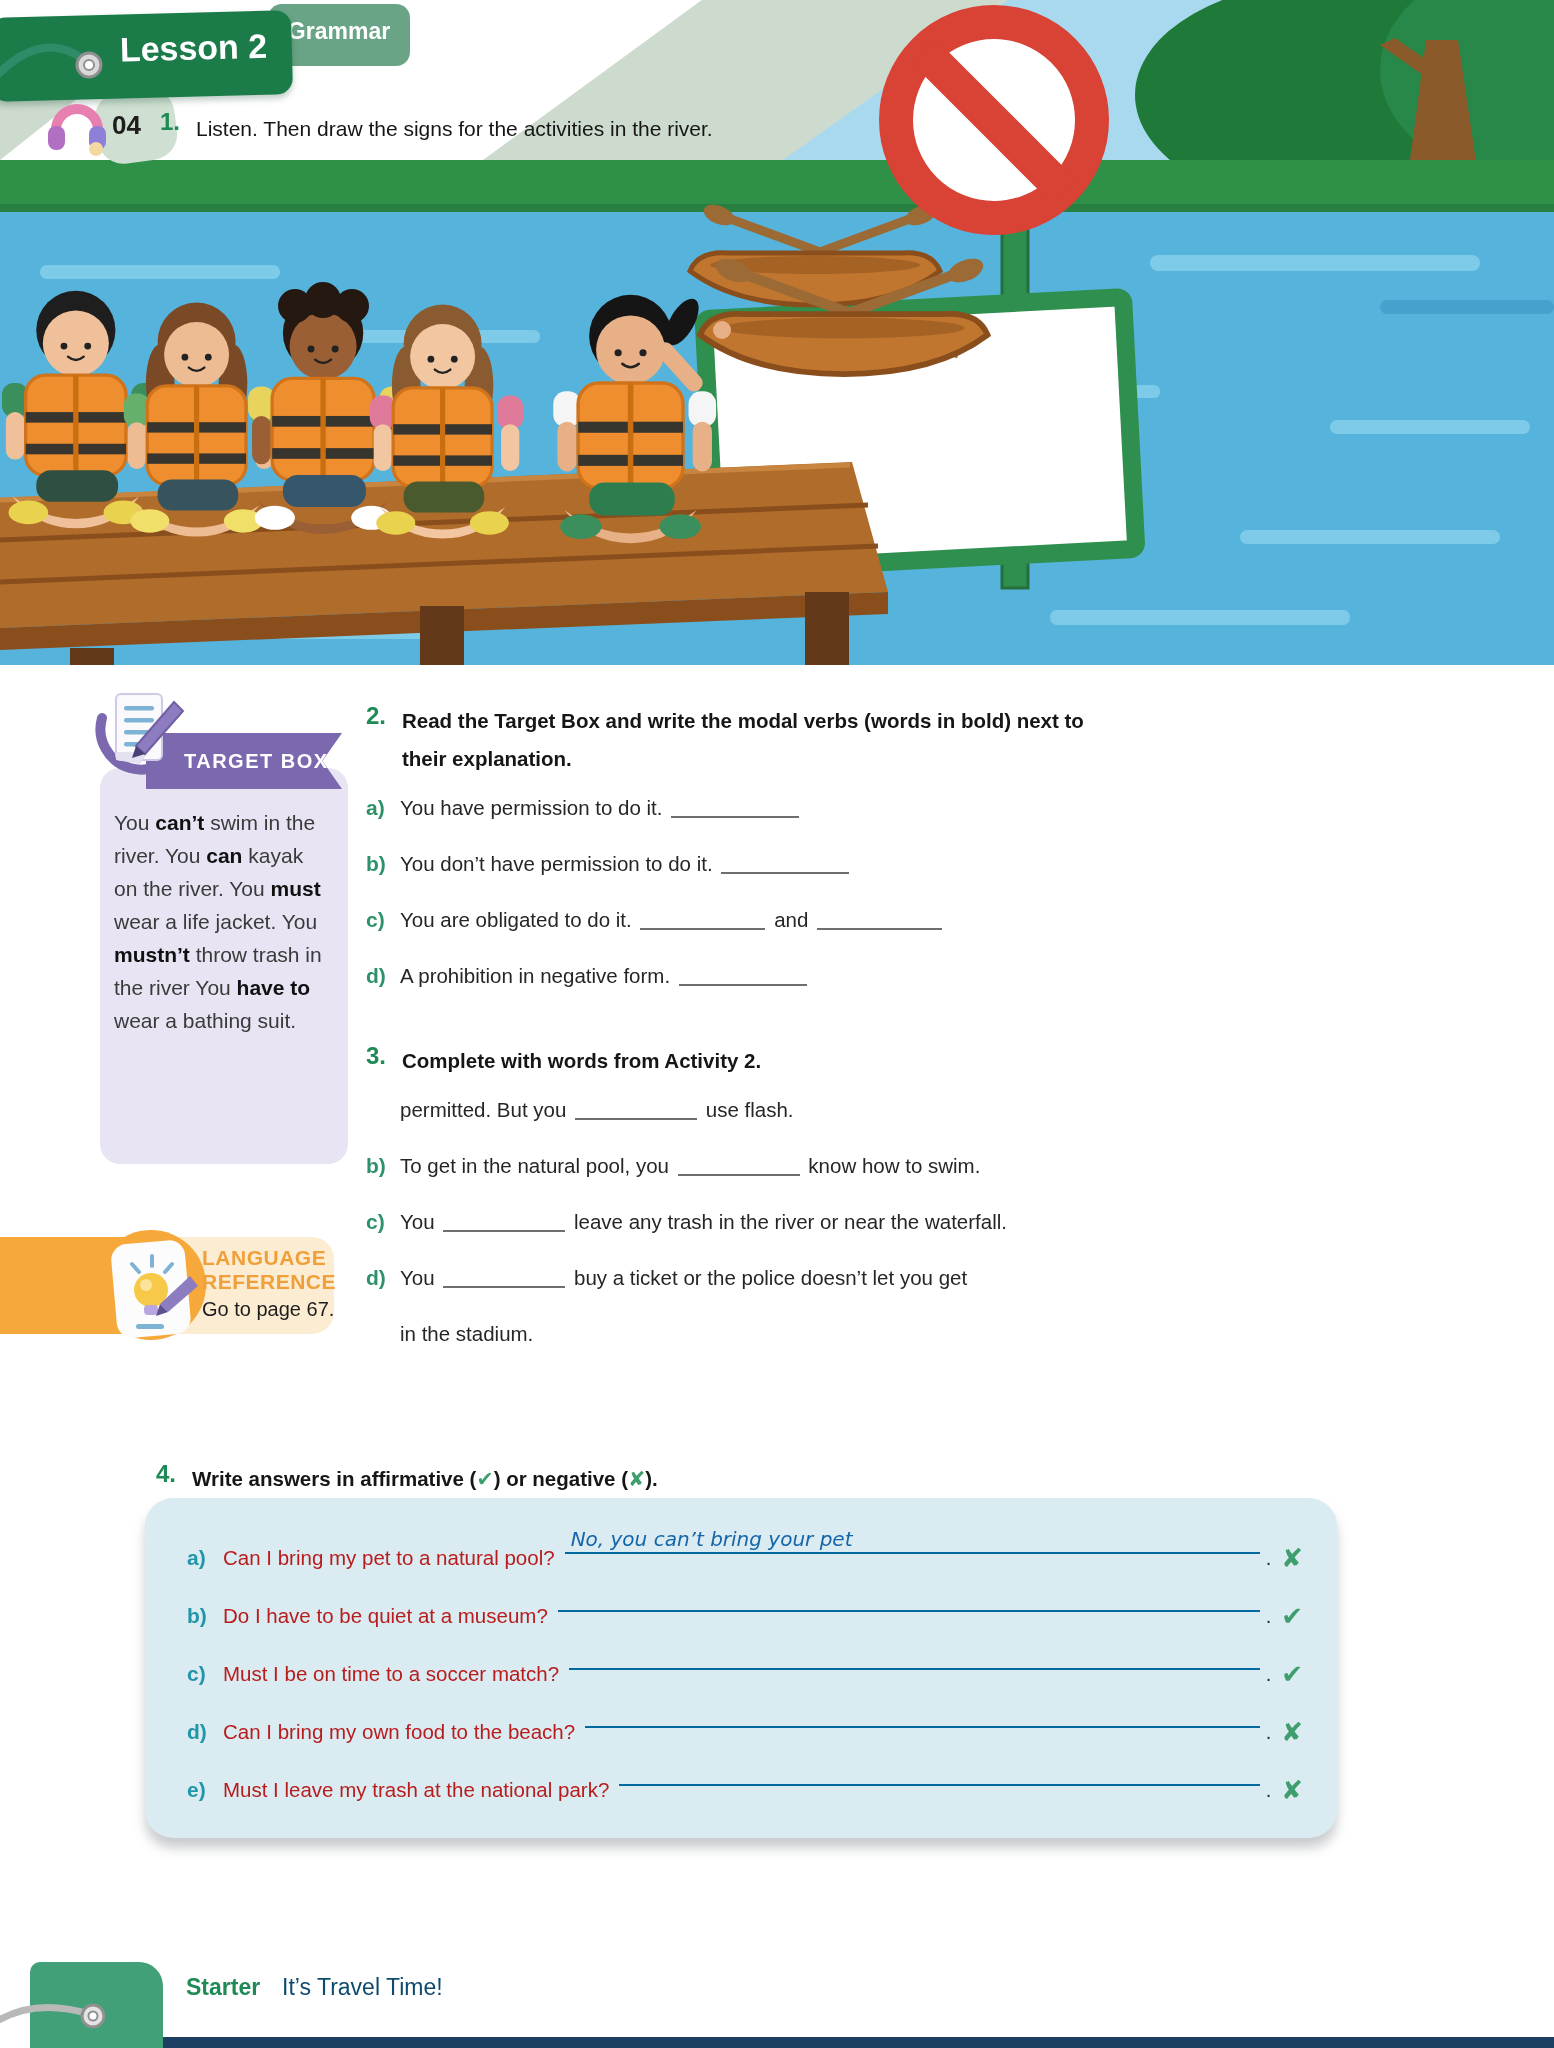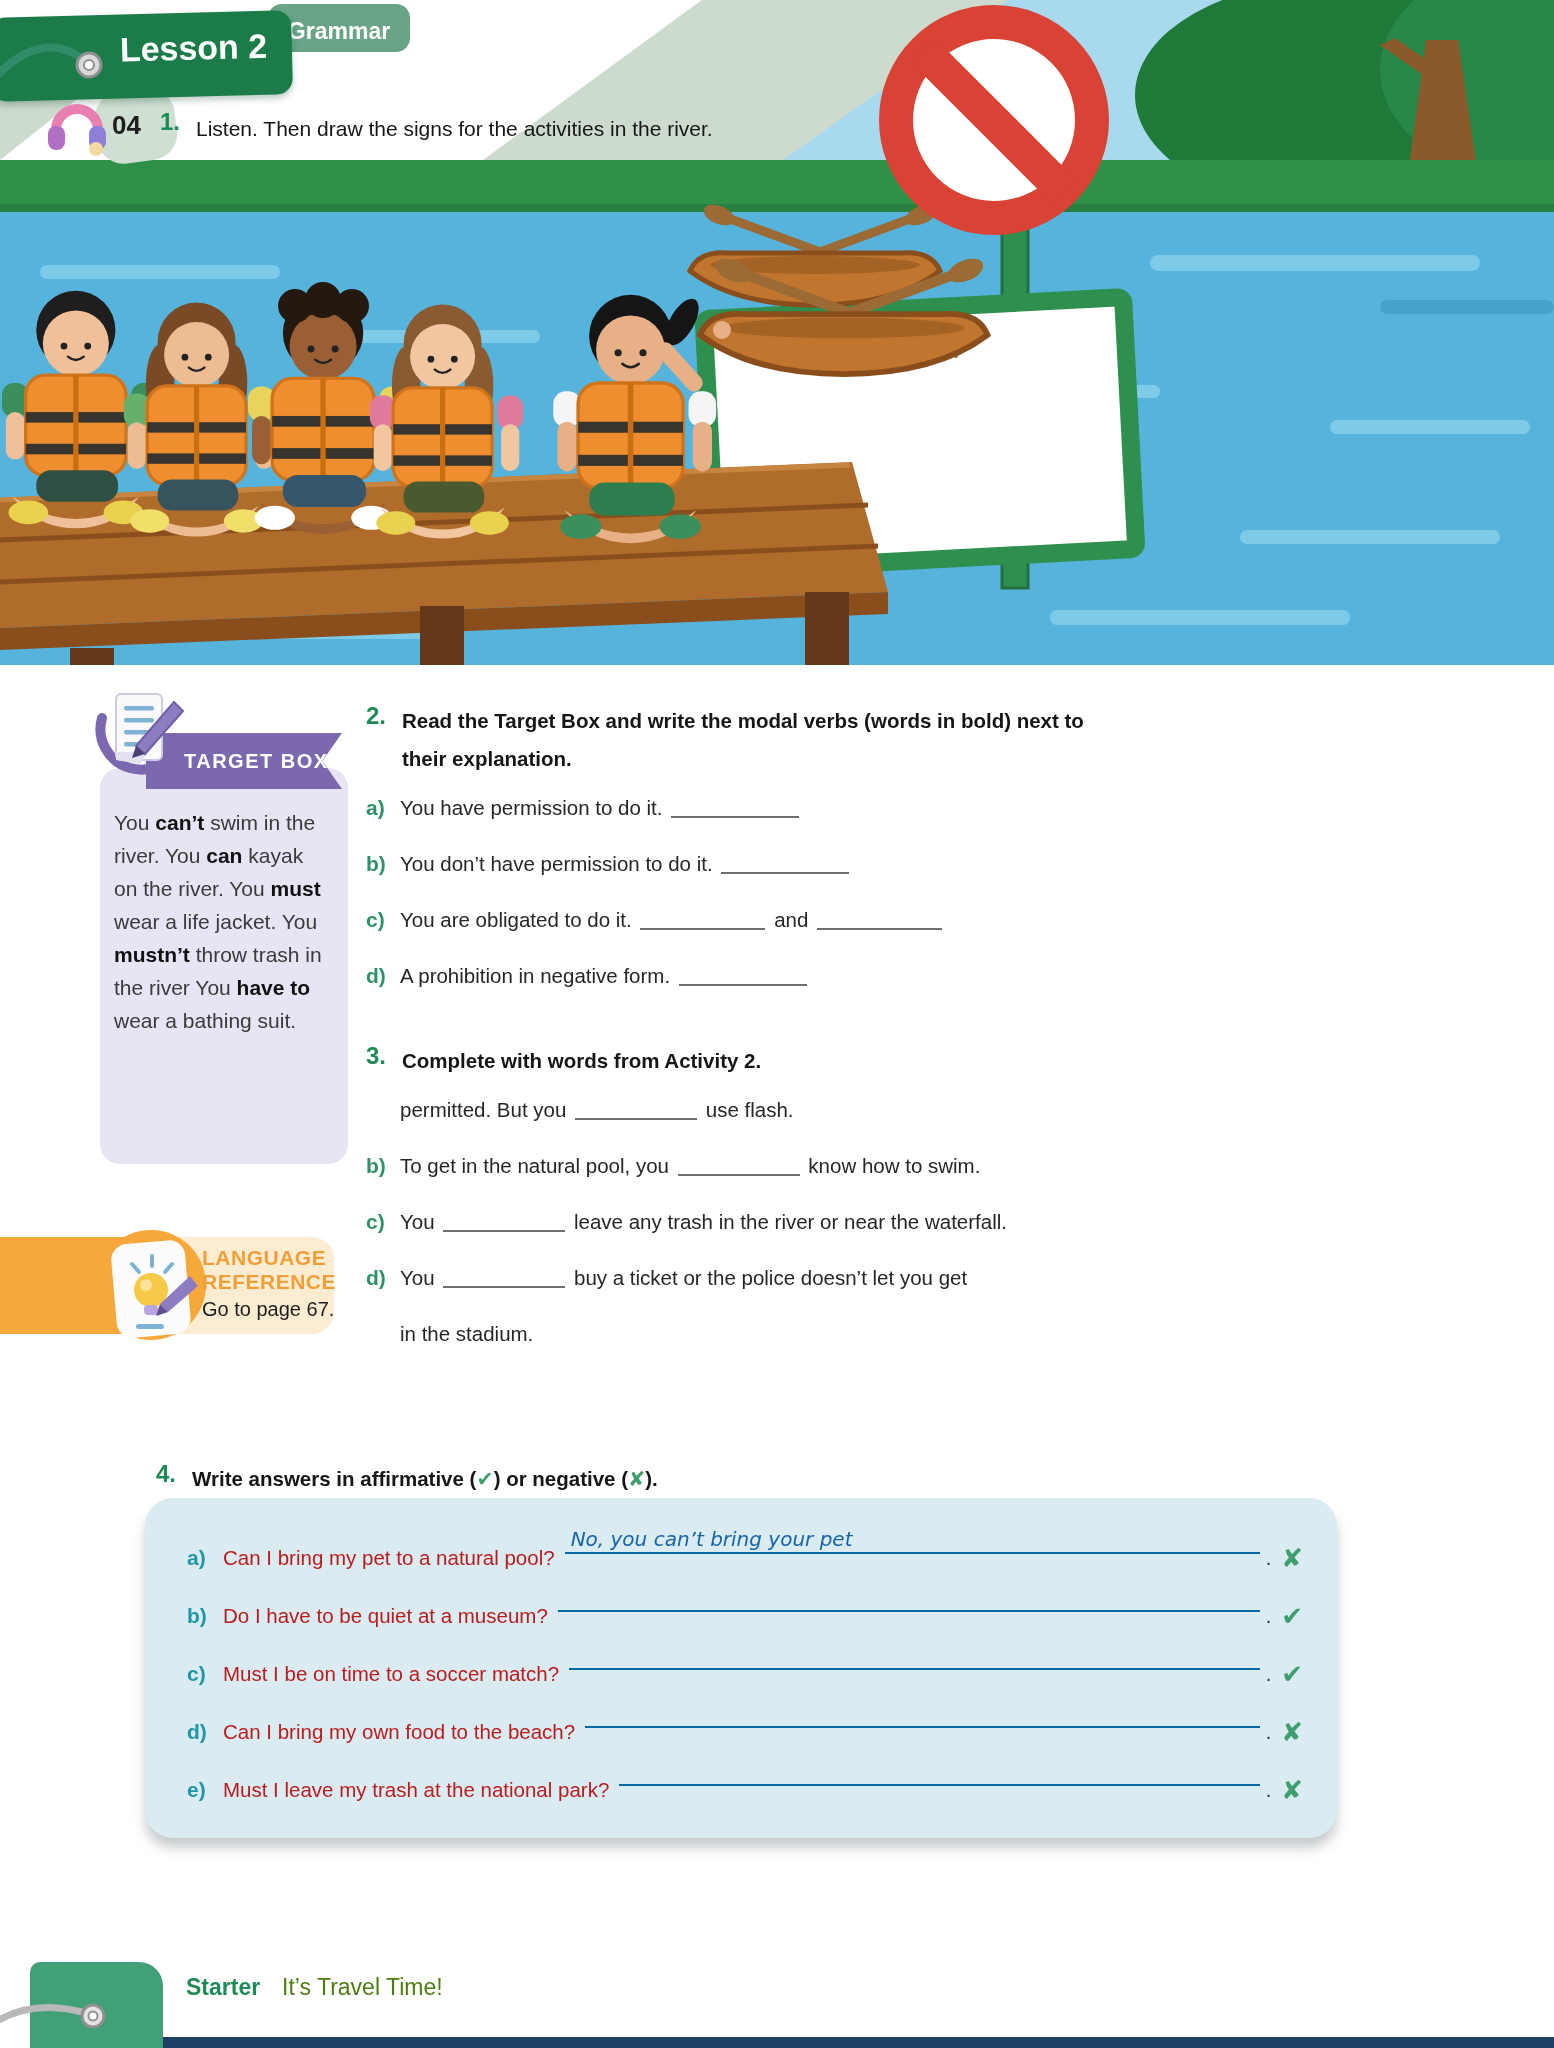--- a/index.html
+++ b/index.html
@@ -8,21 +8,21 @@
   .abs{position:absolute;}
 
   
   #illu{left:0;top:0;z-index:0;}
   #white-head{left:0;top:0;width:778px;height:160px;background:#fff;z-index:4;}
   #ribbon{left:408px;top:0;width:625px;height:160px;background:#cddbce;z-index:5;
           clip-path:polygon(47% 0,96% 0,60% 100%,12% 100%);}
   #ribbon2{left:0;top:84px;width:96px;height:76px;background:#cddbce;z-index:5;
            clip-path:polygon(0 0,100% 0,0 100%);}
   #nosign{left:870px;top:0;z-index:6;}
-  #grammar-tab{left:268px;top:4px;width:142px;height:48px;background:#68a485;border-radius:14px;
+  #grammar-tab{left:268px;top:4px;width:142px;height:62px;background:#68a485;border-radius:14px;
                z-index:6;color:#fff;font-weight:bold;font-size:23px;text-align:center;line-height:54px;}
   #lesson-banner{left:-10px;top:14px;width:302px;height:84px;background:#1b7c4a;border-radius:16px;
                  transform:rotate(-1.5deg);z-index:7;box-shadow:0 4px 6px rgba(0,60,30,.25);}
   #lesson-title{position:absolute;left:130px;top:16px;font-size:34px;font-weight:bold;color:#fff;}
   #wire1{left:-4px;top:26px;z-index:8;}
   #audio-blob{left:96px;top:90px;width:80px;height:72px;background:#cfe0d2;border-radius:26px;
               transform:rotate(-8deg);z-index:6;}
   #headphones{left:44px;top:86px;z-index:7;}
   #audio-num{left:112px;top:110px;font-size:26px;font-weight:bold;color:#1d1d1d;z-index:8;}
   #act1{left:160px;top:108px;z-index:8;display:flex;white-space:nowrap;}
@@ -68,21 +68,21 @@
   .ans{position:absolute;left:6px;bottom:1px;color:#1565a8;font-size:20px;font-style:italic;white-space:nowrap;
        font-family:"DejaVu Sans",sans-serif;}
   .dot4{font-size:20px;margin:0 10px 0 2px;color:#1d2b33;}
   .mark4{font-size:26px;font-weight:bold;color:#3f9e6e;line-height:24px;font-family:"DejaVu Sans",sans-serif;}
 
   
   #footer-tab{left:30px;top:1962px;width:133px;height:86px;background:#41a077;border-radius:10px 24px 0 0;z-index:2;}
   #footer-page{position:absolute;left:0;top:10px;width:100%;text-align:right;color:#fff;font-size:27px;font-weight:bold;padding-left:44px;}
   #wire2{left:-6px;top:1988px;z-index:3;}
   #footer-series{left:186px;top:1974px;font-size:23px;font-weight:bold;color:#1e8a55;z-index:2;}
-  #footer-unit{left:282px;top:1974px;font-size:23px;color:#4d7c0f;z-index:2;}
+  #footer-unit{left:282px;top:1974px;font-size:23px;color:#0c4a6e;z-index:2;}
   #navy{left:118px;top:2037px;width:1436px;height:11px;background:#1c3f63;z-index:1;}
 </style>
 </head>
 <body>
 
 <div class="page">
 
   <svg id="illu" class="abs" width="1554" height="665" viewBox="0 0 1554 665">
     <defs>
       <g id="kid">

